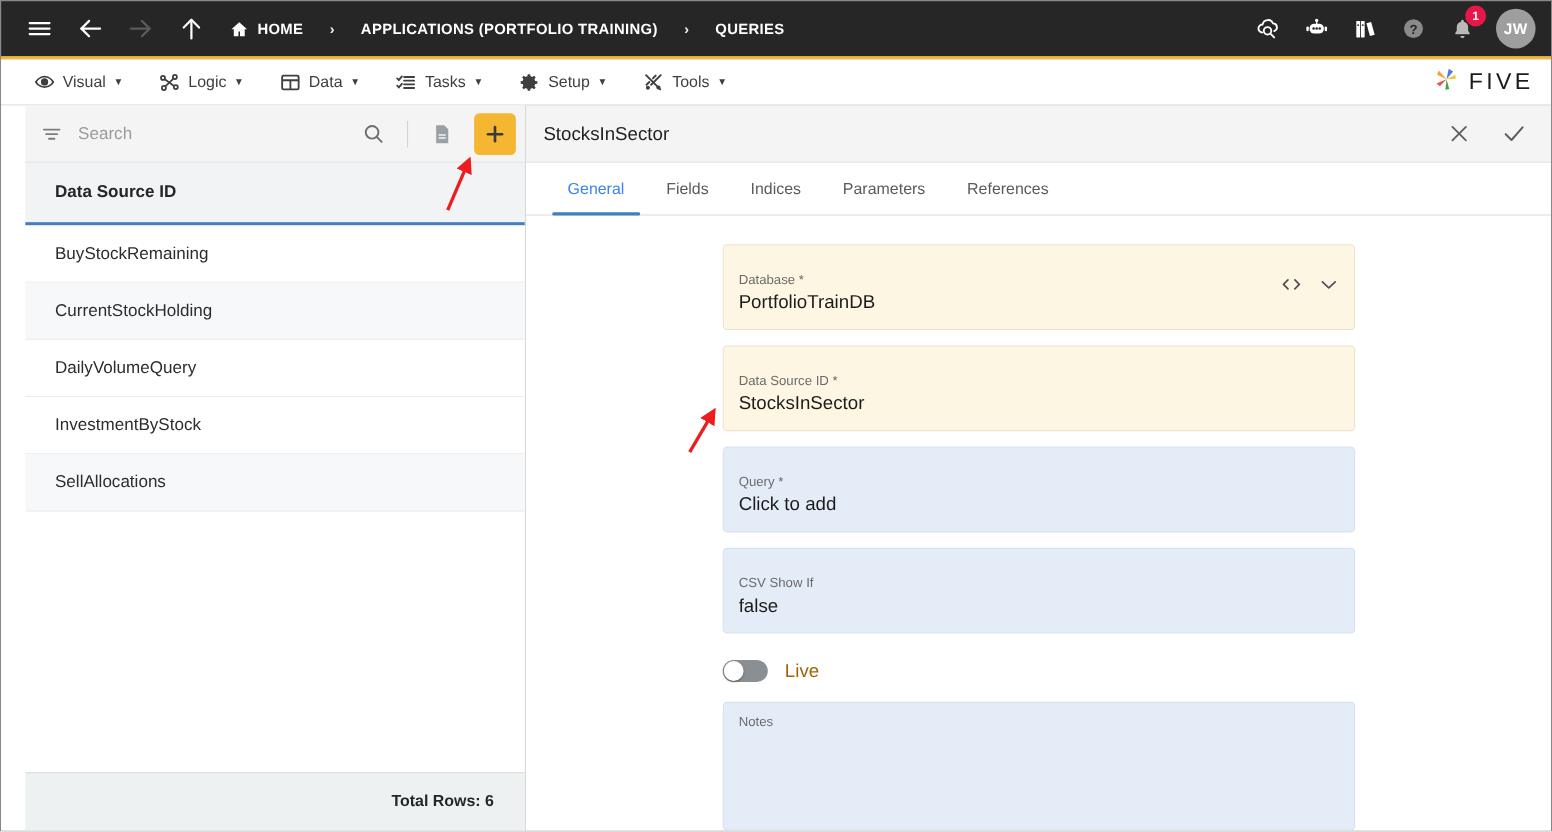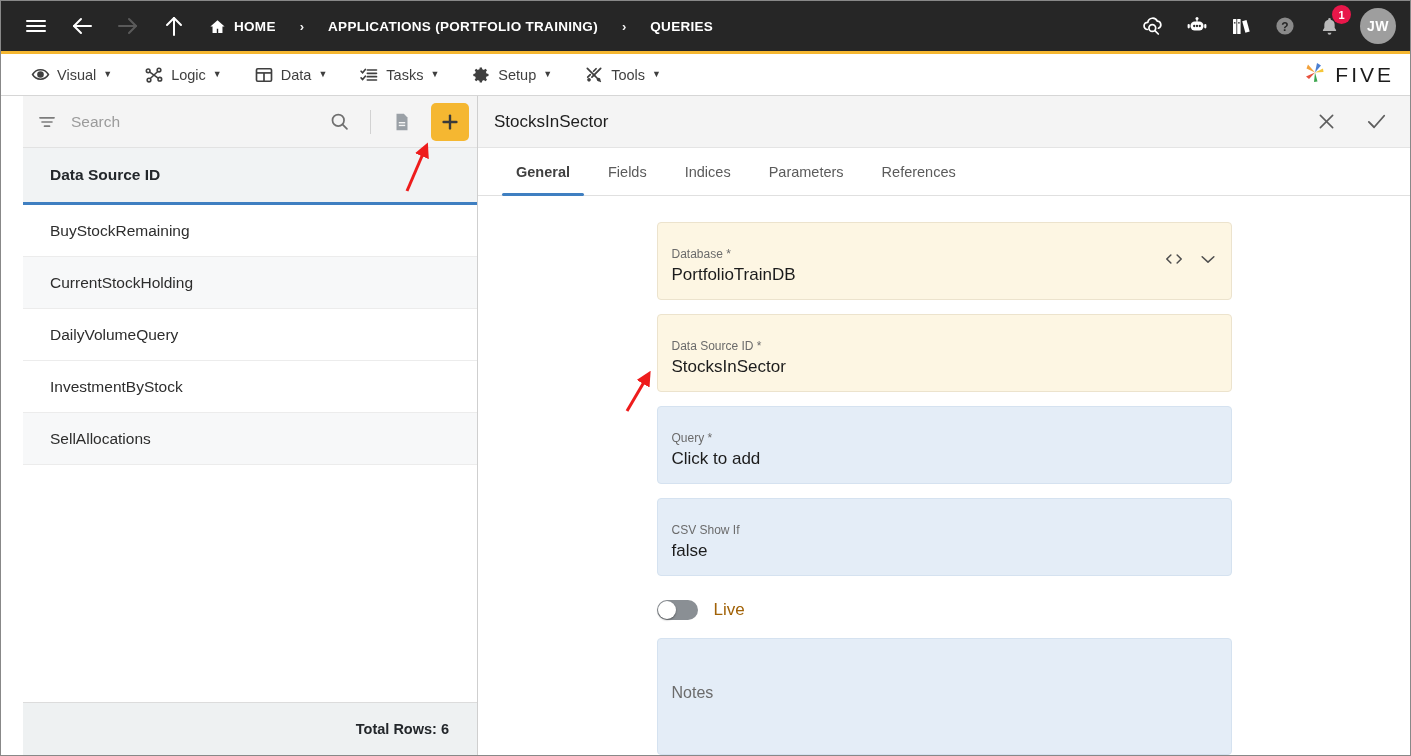--- a/index.html
+++ b/index.html
@@ -181,21 +181,21 @@
     display: flex; align-items: stretch;
     border-bottom: 1px solid #e0e0e0;
     padding-left: 24px;
   }
   .tab {
     display: flex; align-items: center;
     padding: 0 14px; margin-right: 10px;
     font-size: 14.5px; color: #5b5b5b;
     position: relative; cursor: pointer;
   }
-  .tab.active { color: #404040; font-weight: bold; }
+  .tab.active { color: #3b82f6; font-weight: normal; }
   .tab.active::after {
     content: ""; position: absolute; left: 0; right: 0; bottom: -1px;
     height: 3px; background: #3F7FC1; border-radius: 2px;
   }
 
   .form {
     flex: 1 1 auto; overflow: hidden;
     padding: 26px 0 0 0;
     display: flex; flex-direction: column; align-items: center;
   }
@@ -227,21 +227,21 @@
     position: absolute; left: 1px; top: 1px;
     width: 18px; height: 18px; border-radius: 50%;
     background: #ffffff; box-shadow: 0 1px 2px rgba(0,0,0,.4);
   }
   .toggle-label { font-size: 17px; color: #a16207; }
   .notes {
     width: 575px; height: 155px; border-radius: 4px;
     background: #e4edf7; border: 1px solid #d5e2f0;
     padding: 9px 14px;
   }
-  .notes .f-label { font-size: 16px; color: #6b6b6b; margin-top: 37px; }
+  .notes .f-label { font-size: 12px; color: #6b6b6b; }
 
   
   .arrow { position: absolute; pointer-events: none; }
 </style>
 </head>
 <body>
 
 <div class="app">
 
   <div class="topbar">

